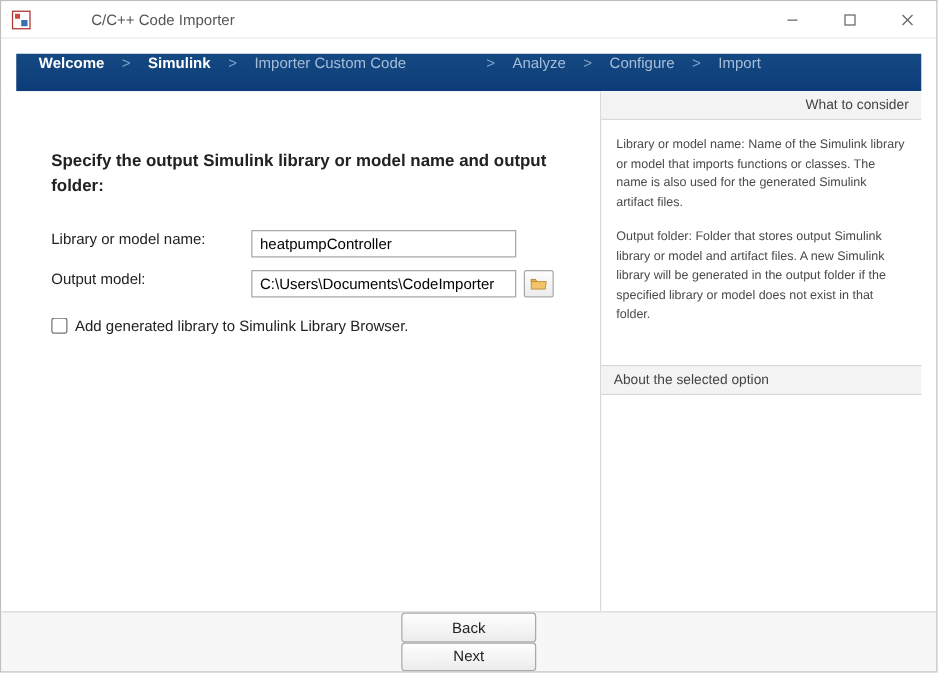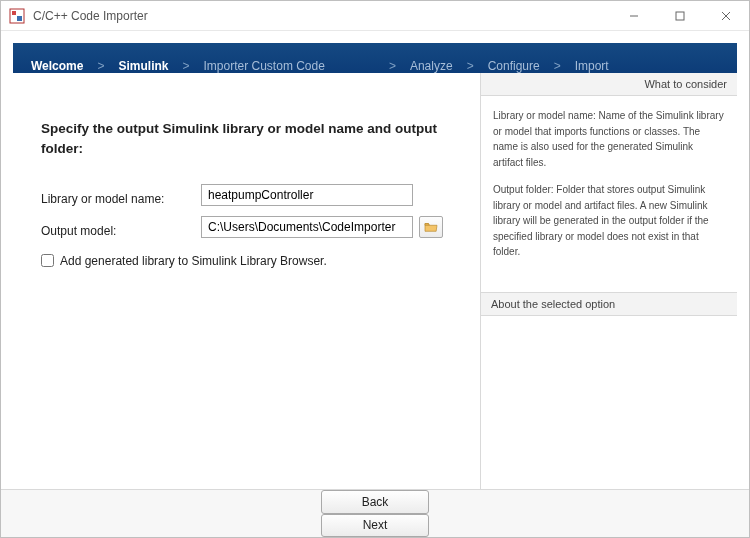--- a/index.html
+++ b/index.html
@@ -25,40 +25,41 @@
     border-bottom: 1px solid #e8e8e8;
   }
   .titlebar .appicon {
     width: 16px; height: 16px;
     margin-right: 8px;
     display: flex; align-items: center; justify-content: center;
   }
   .titlebar .title {
     color: #555;
     font-size: 12px;
+    margin-left: 40px;
   }
   .titlebar .spacer { flex: 1; }
   .winbtn {
     width: 46px; height: 30px;
     display: flex; align-items: center; justify-content: center;
     color: #888;
   }
   .winbtn svg { width: 10px; height: 10px; }
 
   
   .navwrap {
     padding: 12px 12px 0 12px;
     background: #fff;
   }
   .navbar {
     background: #0c3c78;
     background: linear-gradient(#154982, #0c3c78);
     height: 30px;
     display: flex;
-    align-items: flex-end;
+    align-items: flex-start;
     padding: 0 8px;
     color: #fff;
     font-size: 12px;
   }
   .nav-step {
     padding: 0 10px;
     color: #a6bdd8;
     white-space: nowrap;
   }
   .nav-step.done { color: #ffffff; font-weight: 600; }
@@ -82,21 +83,21 @@
   }
   .leftpane h2 {
     font-size: 13.5px;
     font-weight: 700;
     color: #222;
     line-height: 1.5;
     margin-bottom: 24px;
   }
   .form-row {
     display: flex;
-    align-items: flex-end;
+    align-items: flex-start;
     margin-bottom: 10px;
   }
   .form-row label {
     width: 160px;
     font-size: 12px;
     color: #222;
   }
   .form-row input[type="text"] {
     width: 212px;
     height: 22px;

